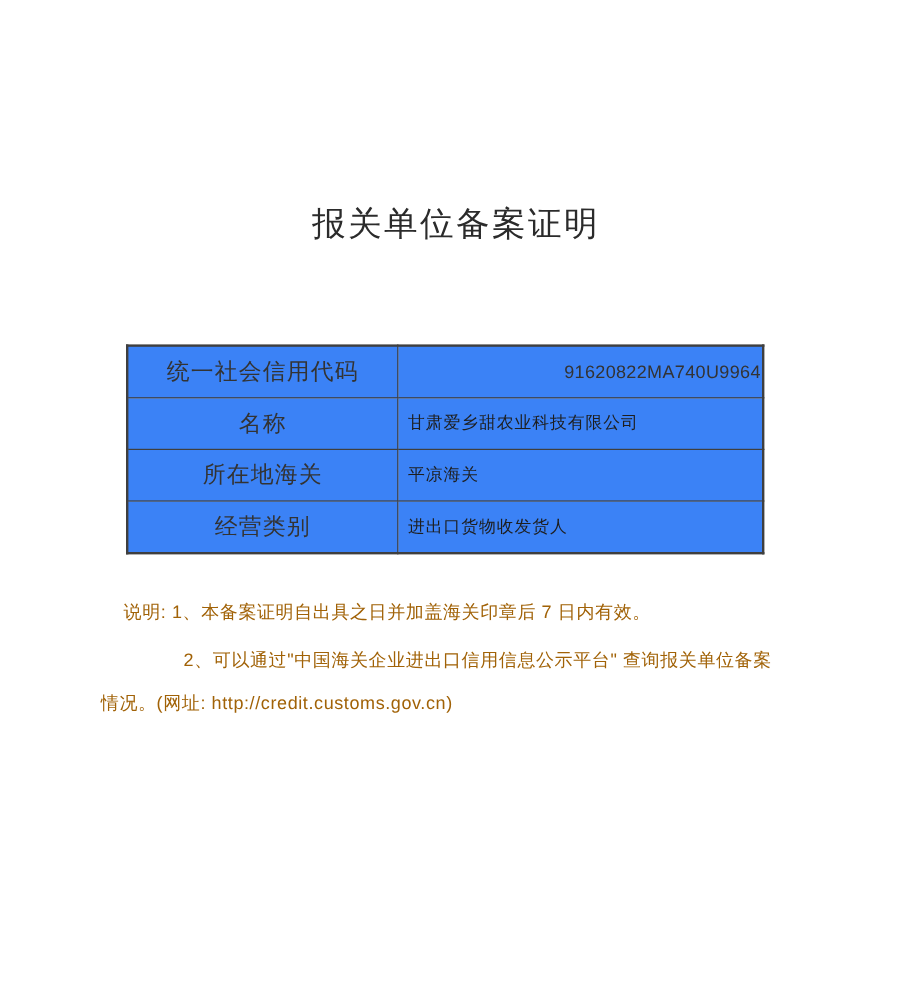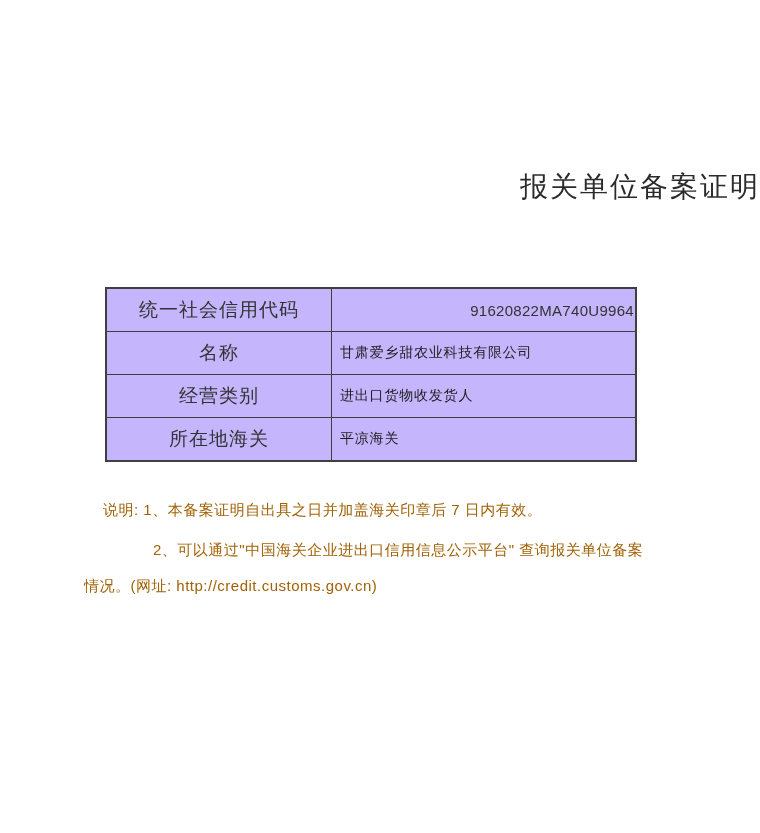--- a/index.html
+++ b/index.html
@@ -14,40 +14,40 @@
     font-family: "Liberation Sans", sans-serif;
     color: #2b2b2b;
     overflow: hidden;
   }
   .doc-title {
     position: absolute;
     top: 168px;
     left: 0;
     width: 760px;
     margin: 0;
-    text-align: right;
+    text-align: center;
     font-size: 28px;
     font-weight: 500;
     letter-spacing: 2px;
     color: #2b2b2b;
   }
   .cert-table {
     position: absolute;
     top: 287px;
     left: 105px;
     width: 532px;
     border-collapse: collapse;
     table-layout: fixed;
     border: 2px solid #3f3f3f;
   }
   .cert-table td {
     border: 1px solid #3f3f3f;
     height: 40px;
     vertical-align: middle;
-    background: #c4b5fd;
+    background: #3b82f6;
   }
   .cert-table td.cell-label {
     width: 222px;
     text-align: center;
     font-size: 19px;
     letter-spacing: 1px;
     color: #333333;
   }
   .cert-table td.cell-value {
     padding-left: 8px;
@@ -85,26 +85,26 @@
     <tbody>
       <tr>
         <td class="cell-label">统一社会信用代码</td>
         <td class="cell-value code">91620822MA740U9964</td>
       </tr>
       <tr>
         <td class="cell-label">名称</td>
         <td class="cell-value">甘肃爱乡甜农业科技有限公司</td>
       </tr>
       <tr>
+        <td class="cell-label">所在地海关</td>
+        <td class="cell-value">平凉海关</td>
+      </tr>
+      <tr>
         <td class="cell-label">经营类别</td>
         <td class="cell-value">进出口货物收发货人</td>
-      </tr>
-      <tr>
-        <td class="cell-label">所在地海关</td>
-        <td class="cell-value">平凉海关</td>
       </tr>
     </tbody>
   </table>
 
   <div>
     <div class="note-line l1">说明: 1、本备案证明自出具之日并加盖海关印章后 7 日内有效。</div>
     <div class="note-line l2">2、可以通过"中国海关企业进出口信用信息公示平台" 查询报关单位备案</div>
     <div class="note-line l3">情况。(网址: http://credit.customs.gov.cn)</div>
   </div>
 

